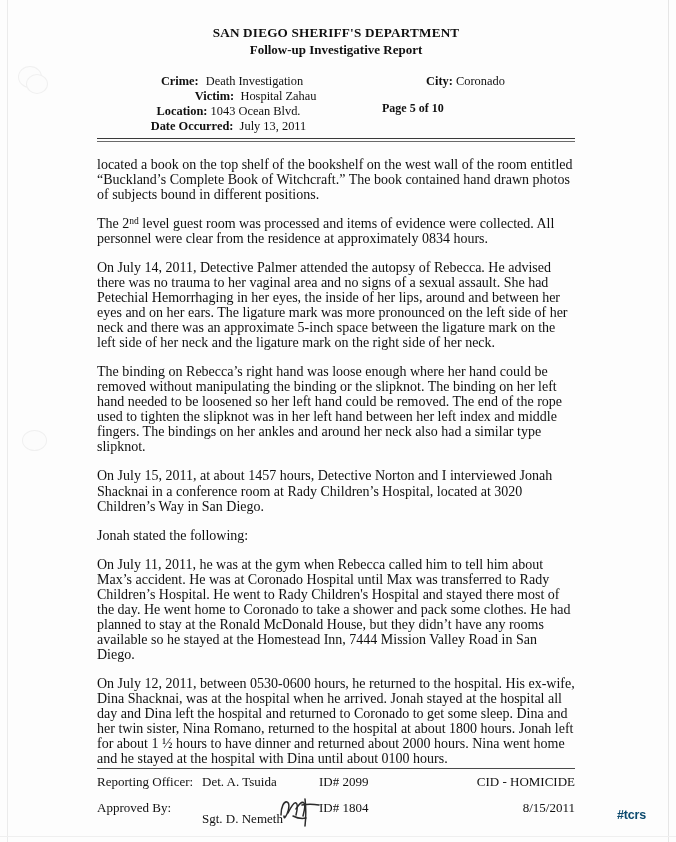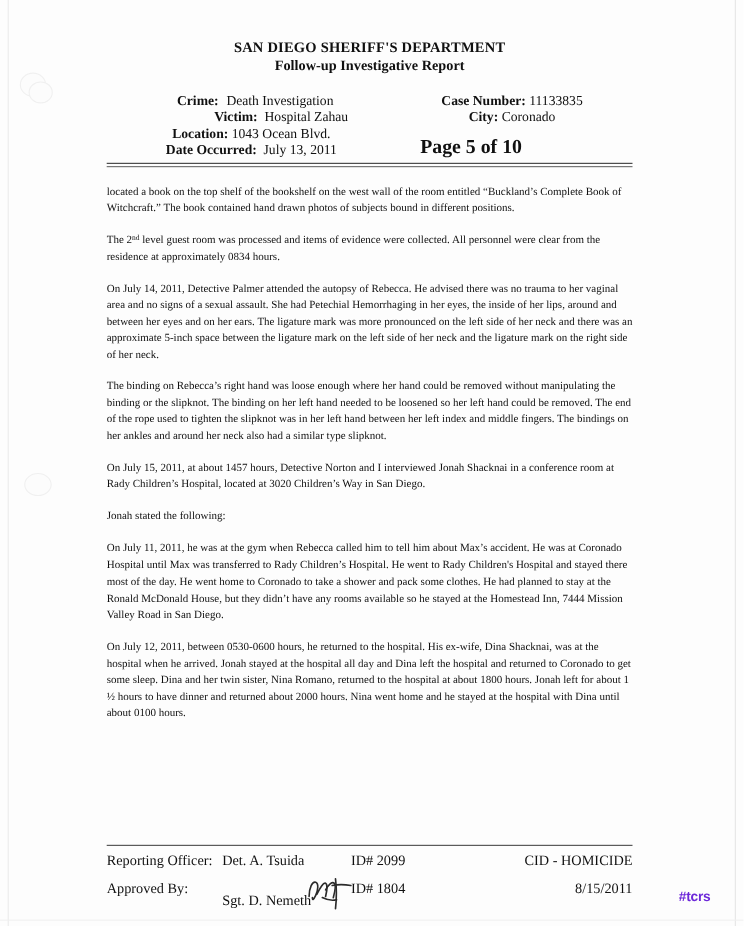--- a/index.html
+++ b/index.html
@@ -66,21 +66,21 @@
     width: 478px;
   }
 
   
   .doc-title {
     text-align: center;
     font-weight: bold;
     font-size: 13.2px;
     letter-spacing: 0.2px;
     margin: 0;
-    padding-top: 35px;
+    padding-top: 25px;
     line-height: 1.22;
   }
   .doc-subtitle {
     text-align: center;
     font-weight: bold;
     font-size: 13px;
     margin: 0;
     padding-top: 1px;
     line-height: 1.2;
   }
@@ -116,21 +116,21 @@
     font-weight: normal;
   }
   .lbl-crime    { display: inline-block; width: 52px; }
   .lbl-victim   { display: inline-block; width: 52px; margin-left: 48px; }
   .lbl-location { display: inline-block; }
   .lbl-date     { display: inline-block; }
   .page-no {
     font-weight: bold;
     margin-top: 12px;
     margin-left: 24px;
-    font-size: 18px;
+    font-size: 12px;
   }
 
   
   .rule-double {
     margin-top: 2px;
     border: 0;
     border-top: 1.6px solid #3a3a3a;
     border-bottom: 0.7px solid #6a6a6a;
     height: 2px;
     padding: 0;
@@ -138,21 +138,21 @@
   .rule-single {
     border: 0;
     border-top: 1.1px solid #4a4a4a;
     height: 0;
     margin: 0;
   }
 
   
   .body-text {
     padding-top: 7px;
-    font-size: 10px;
+    font-size: 14px;
     line-height: 15.05px;
     text-align: left;
   }
   .body-text p {
     margin: 0 0 14px 0;
     text-align: left;
   }
   .body-text p:last-child { margin-bottom: 0; }
   sup {
     font-size: 0.68em;
@@ -189,21 +189,21 @@
   }
 
   
   .watermark {
     position: absolute;
     left: 617px;
     top: 808px;
     font-family: "Liberation Sans", "DejaVu Sans", sans-serif;
     font-weight: bold;
     font-size: 12.5px;
-    color: #6d28d9;
+    color: #0c4a6e;
     letter-spacing: -0.2px;
   }
 </style>
 </head>
 <body>
 
 <div id="page">
 
   <div class="scan-edge-left"></div>
   <div class="scan-edge-right"></div>
@@ -231,24 +231,20 @@
           <span class="meta-label lbl-location">Location:</span>
           <span class="meta-val">1043 Ocean Blvd.</span>
         </div>
         <div class="meta-row">
           <span class="meta-label lbl-date">Date Occurred:</span>
           &nbsp;<span class="meta-val">July 13, 2011</span>
         </div>
       </div>
 
       <div class="meta-right">
-        <div class="meta-row">
-          <span class="meta-label">Case Number:</span>
-          <span class="meta-val">11133835</span>
-        </div>
         <div class="meta-row">
           <span class="meta-label">City:</span>
           <span class="meta-val">Coronado</span>
         </div>
         <div class="page-no">Page 5 of 10</div>
       </div>
 
     </div>
 
     <hr class="rule-double">

